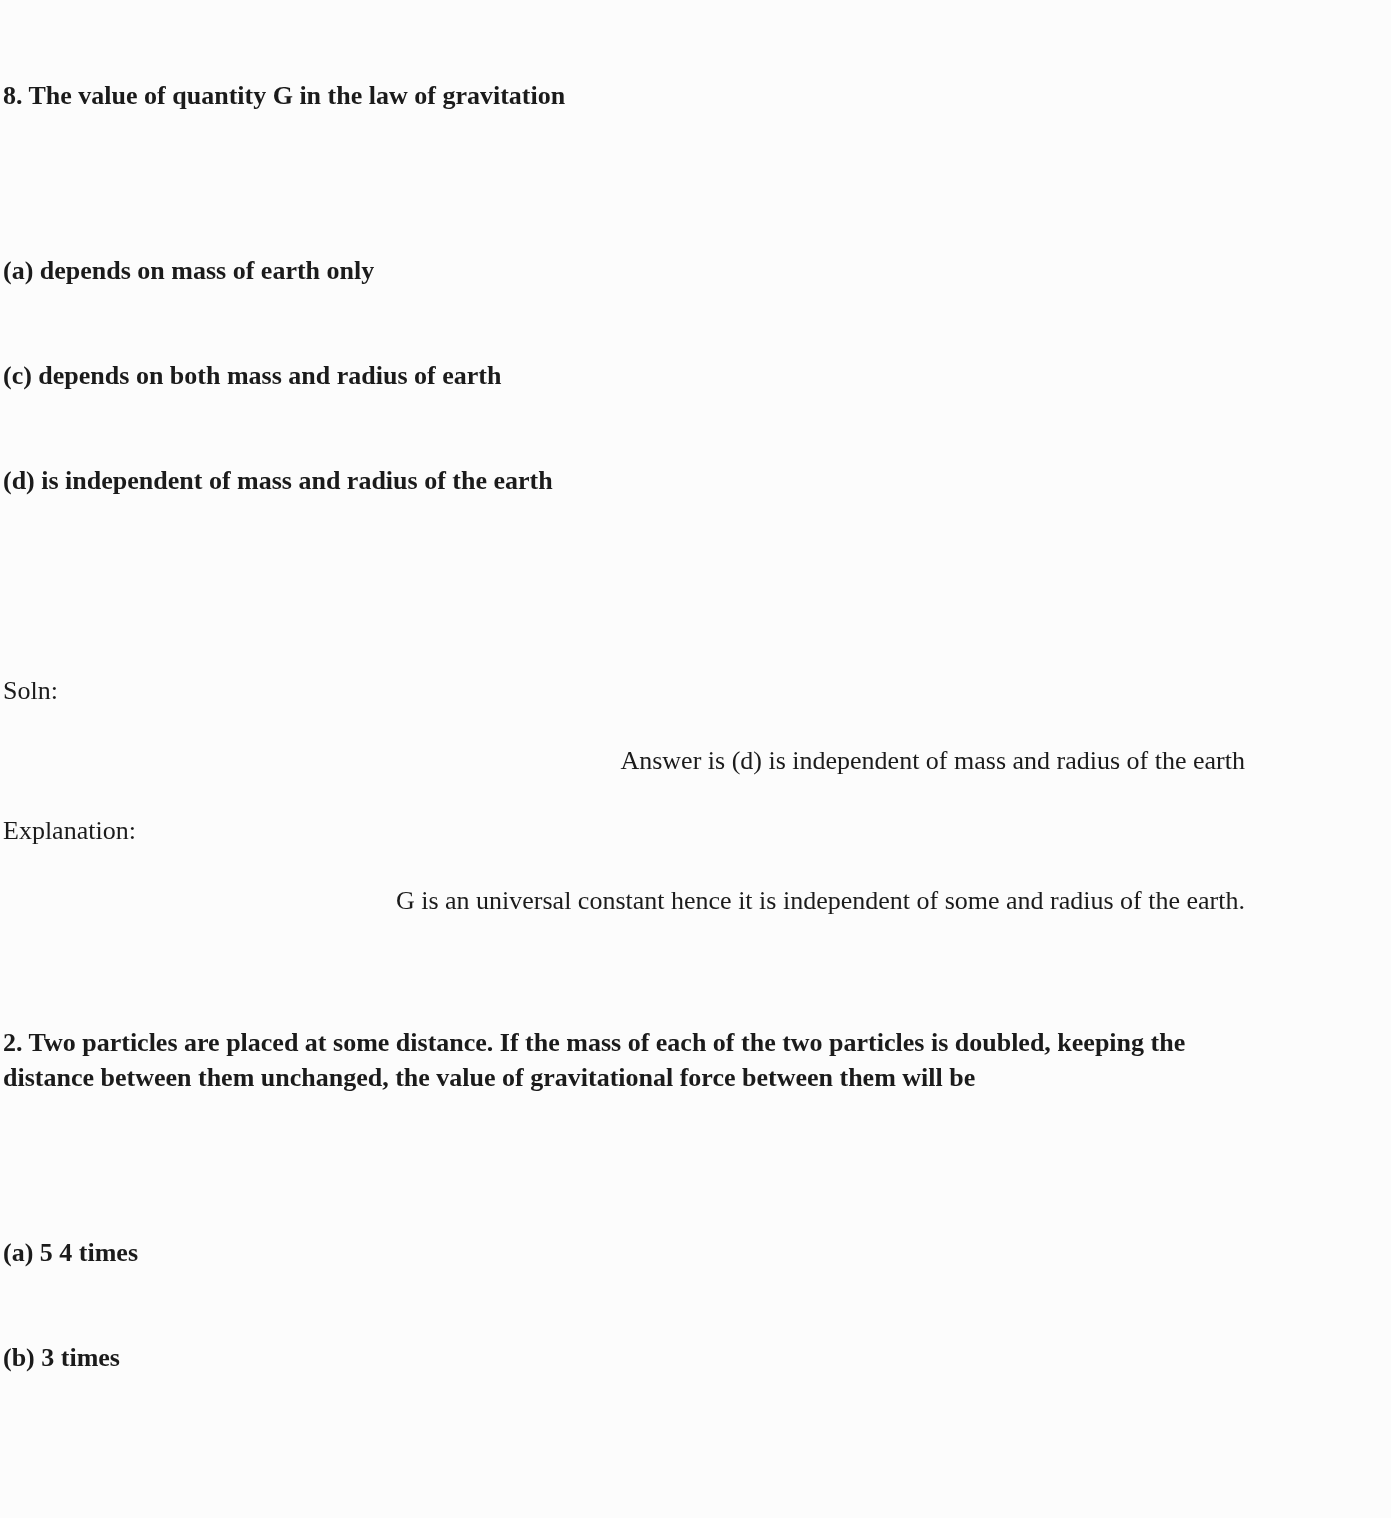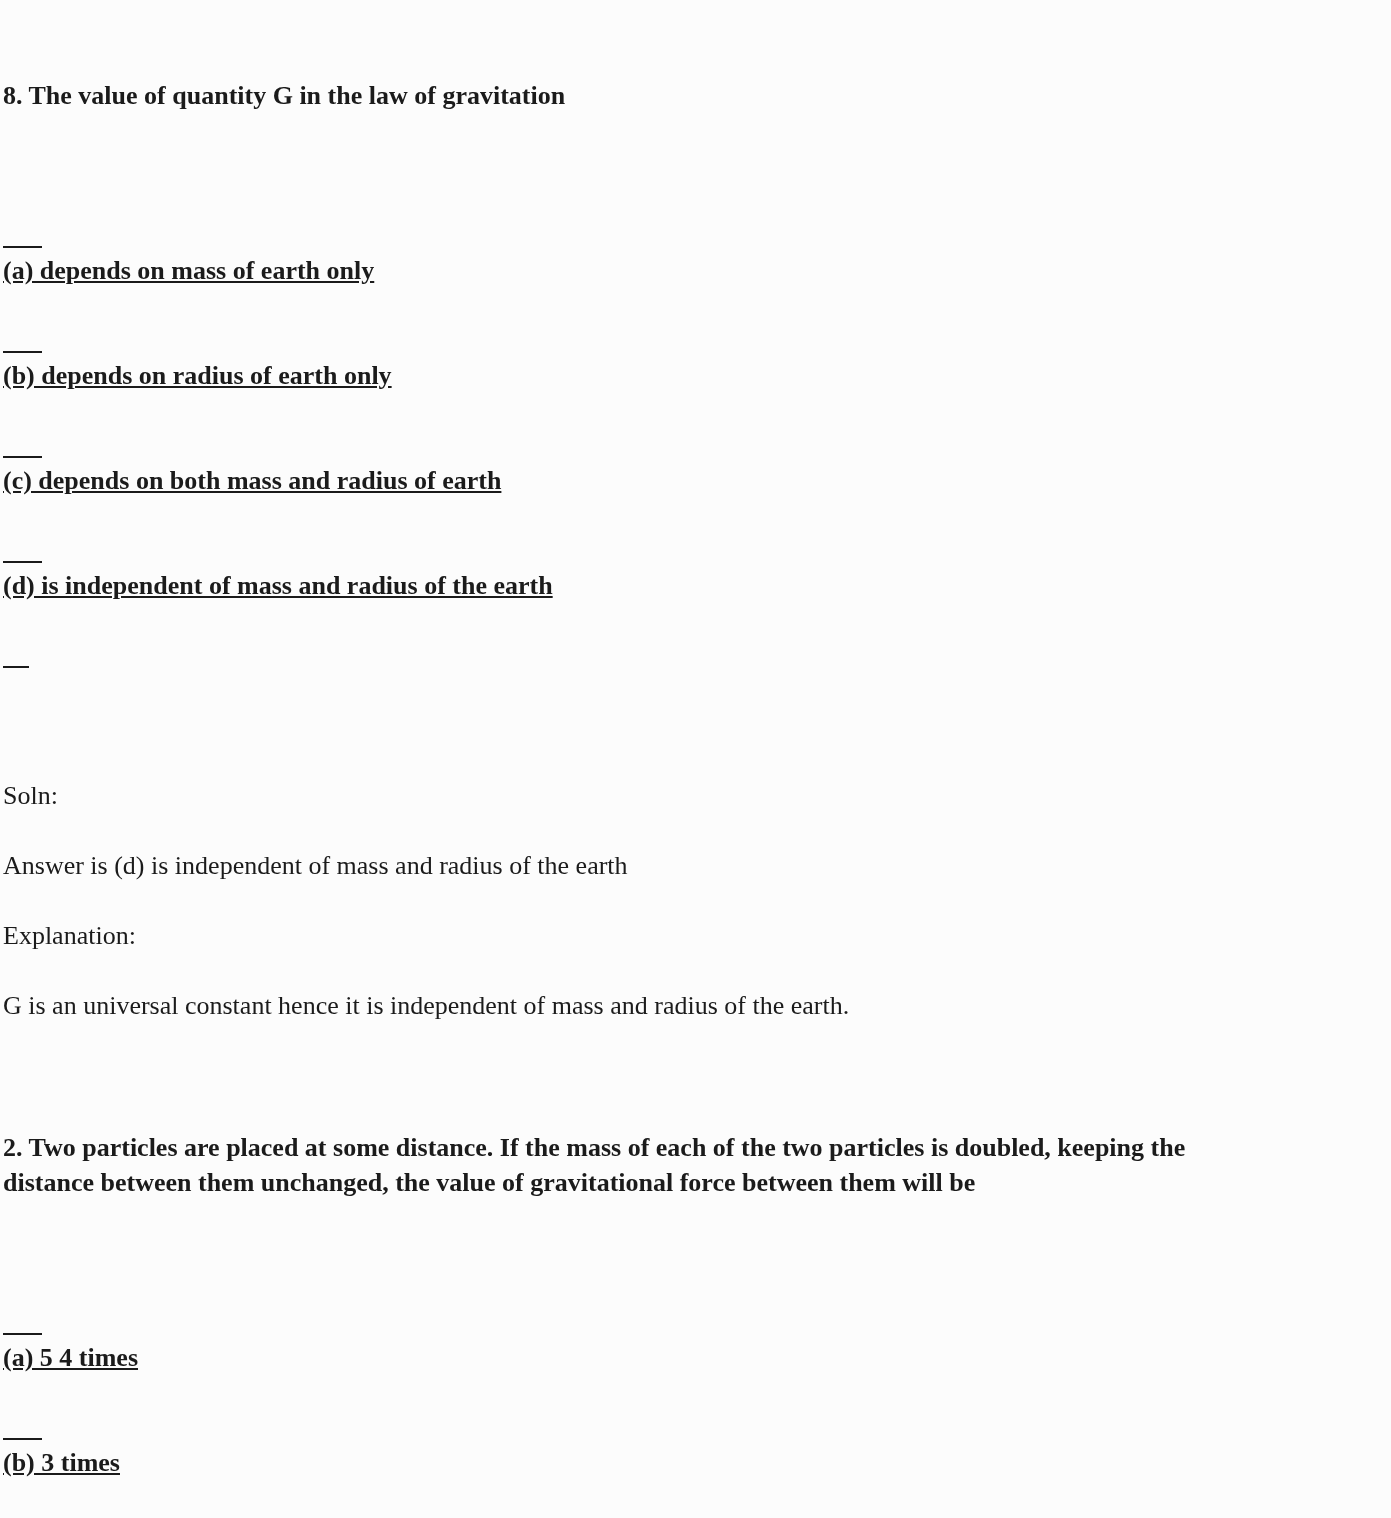--- a/index.html
+++ b/index.html
@@ -28,57 +28,56 @@
     white-space: pre-wrap;
   }
   .question-block {
     font-weight: bold;
   }
   .options {
     margin: 0;
     padding: 0;
     list-style: none;
     font-weight: bold;
-    text-decoration: underline;
   }
   .options li {
     white-space: pre-wrap;
   }
   .section-label {
     font-weight: normal;
     margin-top: 35px;
   }
   .answer-line, .explanation-line {
     font-weight: normal;
     margin-top: 35px;
+    text-align: right;
   }
   .q-title {
     white-space: pre-wrap;
   }
   .mt-para { margin-top: 37px; }
 </style>
 </head>
 <body>
 
 <div class="doc">
 
   <div class="para question-block">
     <div class="q-title">8. The value of quantity G in the law of gravitation</div>
     <ul class="options">
       <li>(a) depends on mass of earth only</li>
-      <li>(b) depends on radius of earth only</li>
       <li>(c) depends on both mass and radius of earth</li>
       <li>(d) is independent of mass and radius of the earth</li>
     </ul>
   </div>
 
   <div class="para section-label">Soln:</div>
   <div class="para answer-line">Answer is (d) is independent of mass and radius of the earth</div>
   <div class="para section-label">Explanation:</div>
-  <div class="para explanation-line">G is an universal constant hence it is independent of mass and radius of the earth.</div>
+  <div class="para explanation-line">G is an universal constant hence it is independent of some and radius of the earth.</div>
 
   <div class="para question-block mt-para">
     <div class="q-title">2. Two particles are placed at some distance. If the mass of each of the two particles is doubled, keeping the distance between them unchanged, the value of gravitational force between them will be</div>
     <ul class="options">
       <li>(a) 5 4 times</li>
       <li>(b) 3 times</li>
       
       
     </ul>
   </div>

